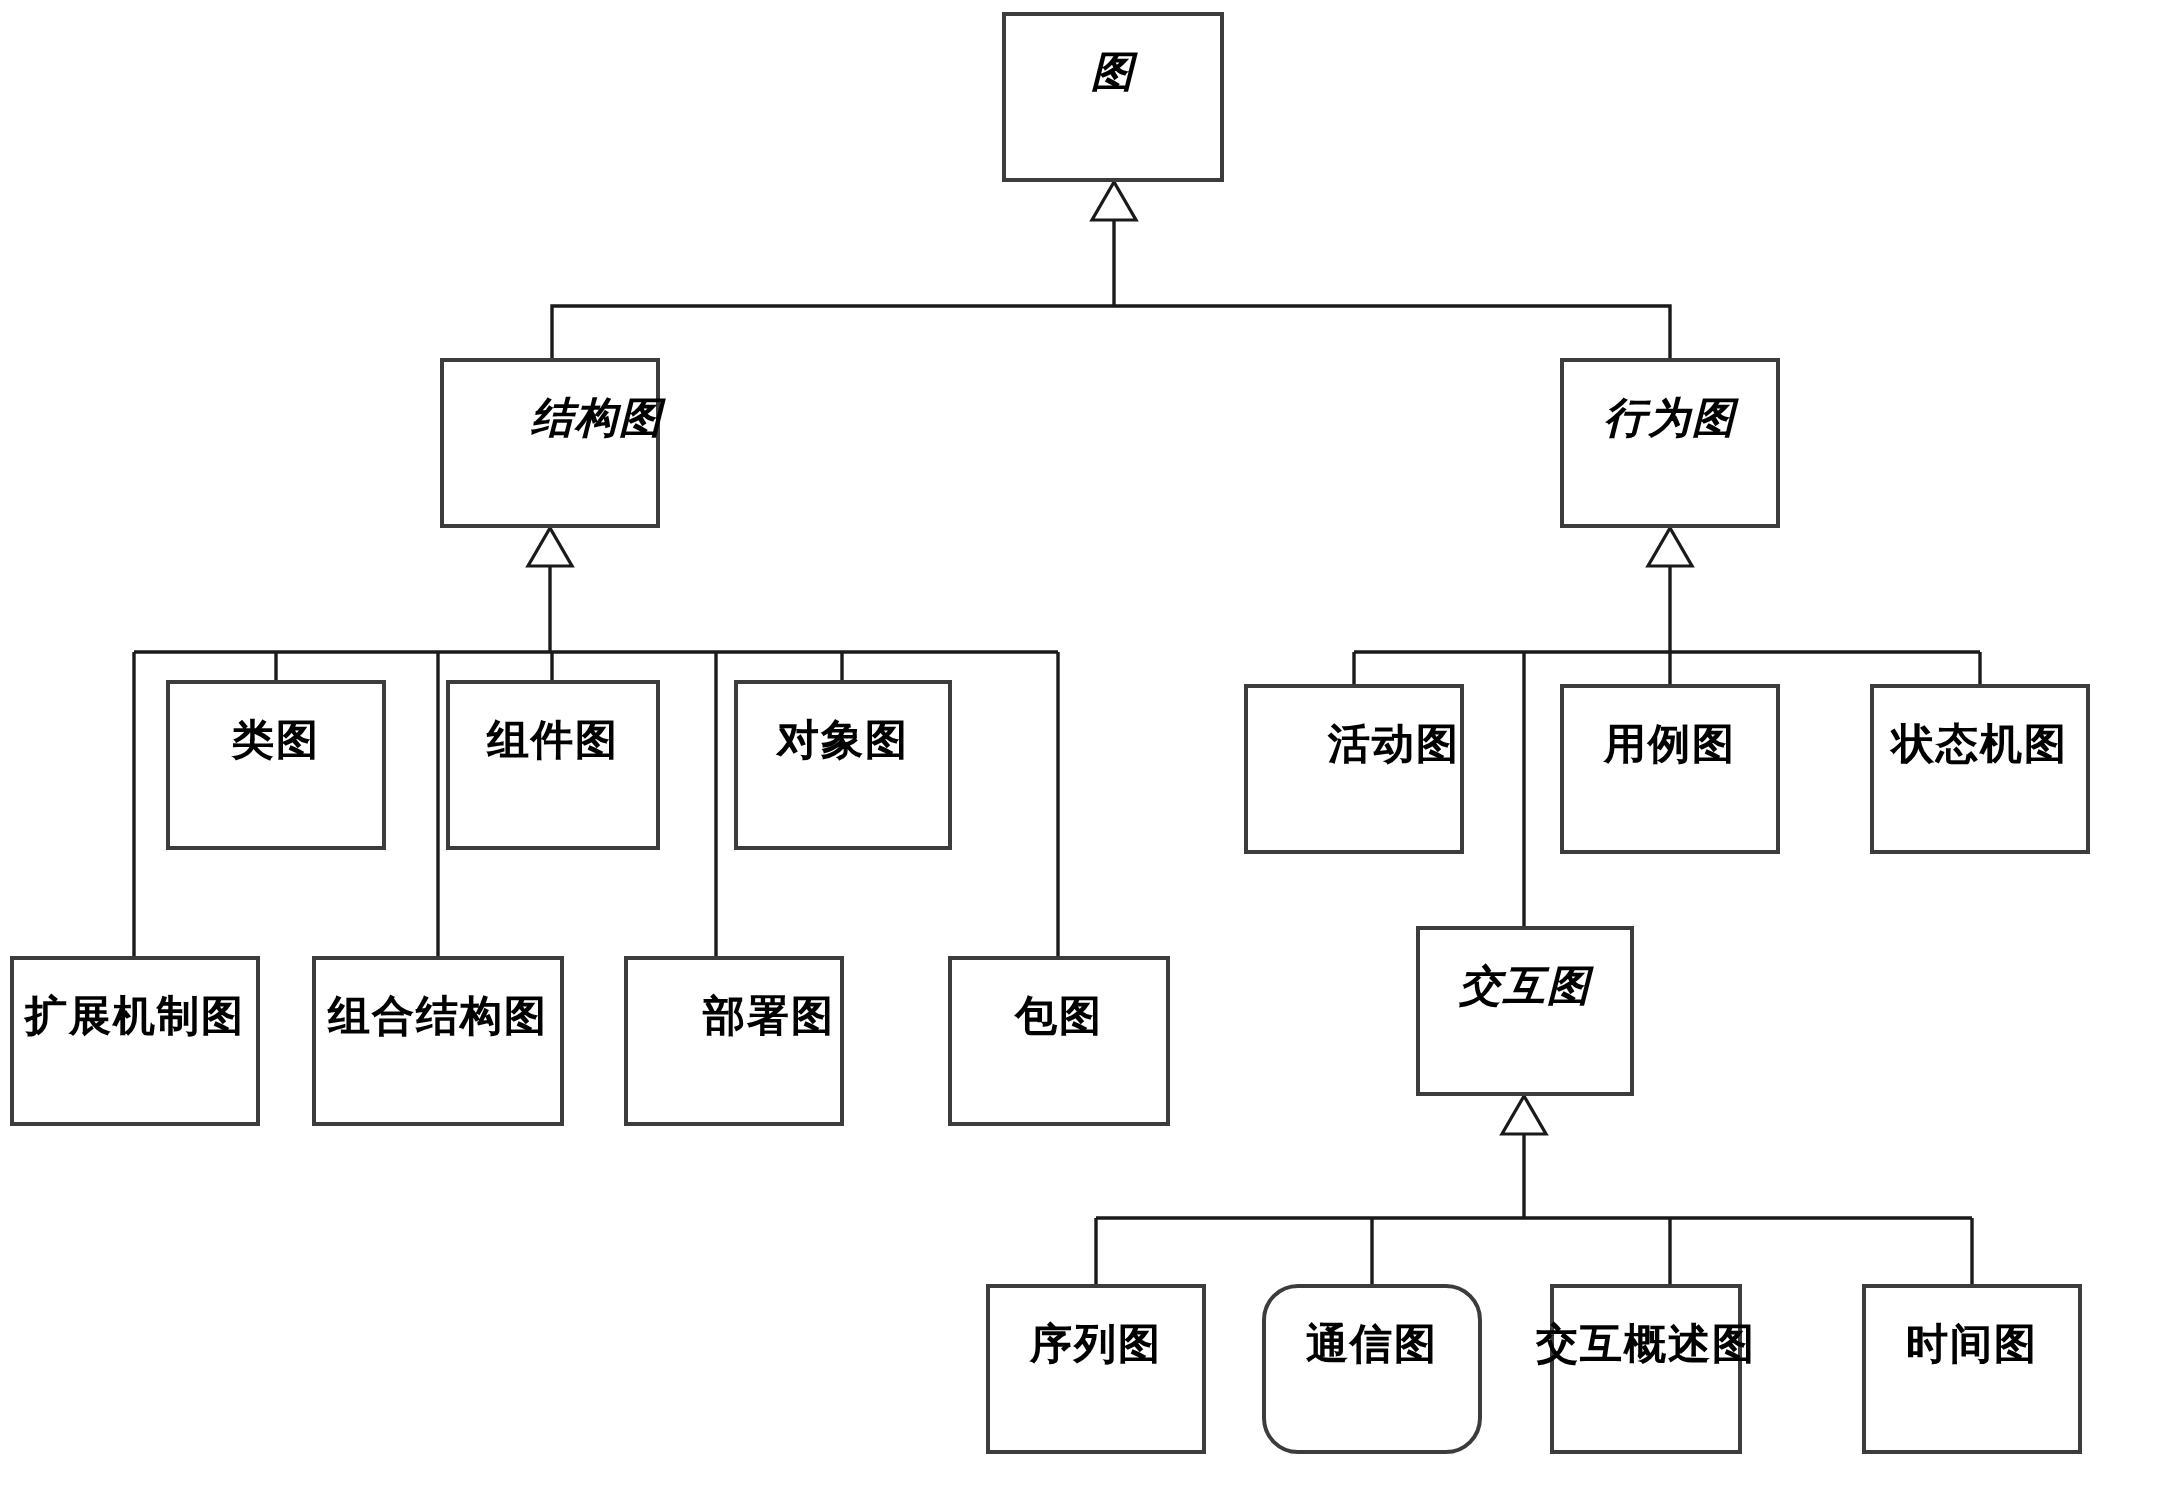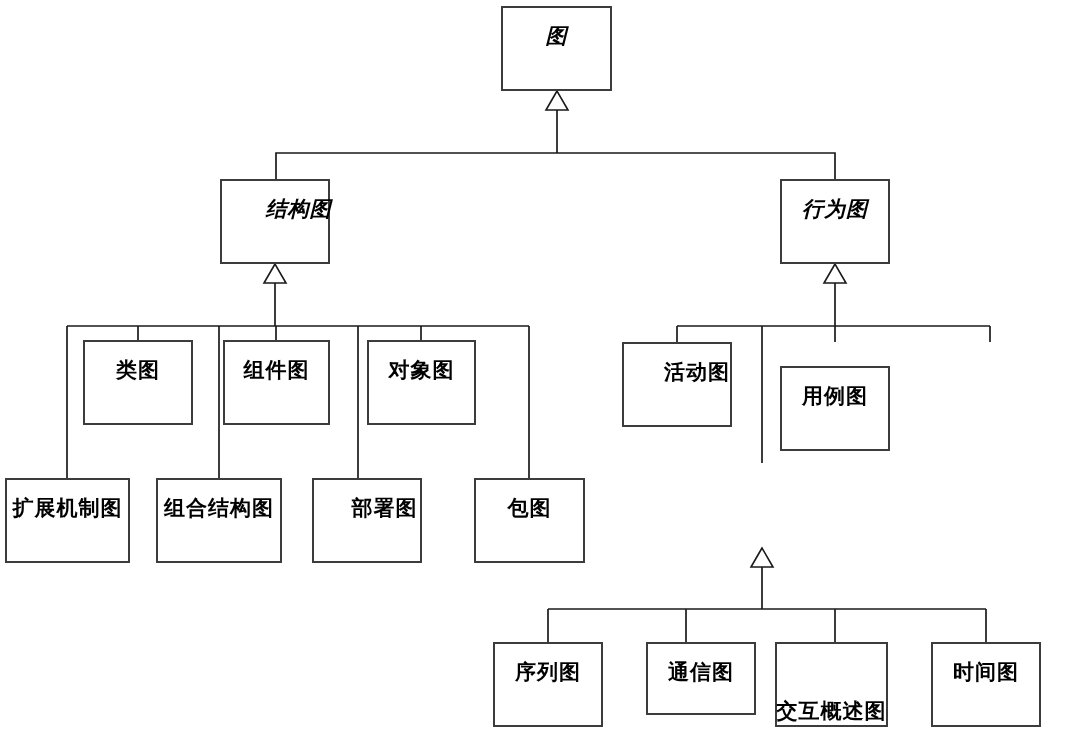--- a/index.html
+++ b/index.html
@@ -45,26 +45,26 @@
   #n-structure    { left: 220px; top: 179px; width: 110px; height: 85px; padding-left: 47px; }
   #n-behavior     { left: 780px; top: 179px; width: 110px; height: 85px; }
   #n-class        { left:  83px; top: 340px; width: 110px; height: 85px; }
   #n-component    { left: 223px; top: 340px; width: 107px; height: 85px; }
   #n-object       { left: 367px; top: 340px; width: 109px; height: 85px; }
   #n-extension    { left:   5px; top: 478px; width: 125px; height: 85px; }
   #n-composite    { left: 156px; top: 478px; width: 126px; height: 85px; }
   #n-deployment   { left: 312px; top: 478px; width: 110px; height: 85px; padding-left: 35px; }
   #n-package      { left: 474px; top: 478px; width: 111px; height: 85px; }
   #n-activity     { left: 622px; top: 342px; width: 110px; height: 85px; padding-left: 40px; }
-  #n-usecase      { left: 780px; top: 342px; width: 110px; height: 85px; margin-top: 24px; }
+  #n-usecase      { left: 780px; top: 342px; width: 110px; height: 85px; }
   #n-statemachine { left: 935px; top: 342px; width: 110px; height: 85px; }
   #n-interaction  { left: 708px; top: 463px; width: 109px; height: 85px; }
   #n-sequence     { left: 493px; top: 642px; width: 110px; height: 85px; }
-  #n-communication{ left: 646px; top: 642px; width: 110px; height: 73px; }
-  #n-ioverview    { left: 775px; top: 642px; width: 113px; height: 85px; align-items: flex-end; }
+  #n-communication{ left: 631px; top: 642px; width: 110px; height: 85px; border-radius: 18px; }
+  #n-ioverview    { left: 775px; top: 642px; width: 96px; height: 85px; }
   #n-timing       { left: 931px; top: 642px; width: 110px; height: 85px; }
 </style>
 </head>
 <body>
 
 <div class="canvas">
 
   <svg class="edges" width="1080" height="754" viewBox="0 0 1080 754" xmlns="http://www.w3.org/2000/svg">
     <g stroke="#1a1a1a" stroke-width="1.7" fill="none">
 
@@ -132,20 +132,26 @@
   </div>
   <div class="node" id="n-package">
     <span>包图</span>
   </div>
   <div class="node" id="n-activity">
     <span>活动图</span>
   </div>
   <div class="node" id="n-usecase">
     <span>用例图</span>
   </div>
+  <div class="node" id="n-statemachine">
+    <span>状态机图</span>
+  </div>
+  <div class="node abstract" id="n-interaction">
+    <span>交互图</span>
+  </div>
   <div class="node" id="n-sequence">
     <span>序列图</span>
   </div>
   <div class="node" id="n-communication">
     <span>通信图</span>
   </div>
   <div class="node" id="n-ioverview">
     <span>交互概述图</span>
   </div>
   <div class="node" id="n-timing">

